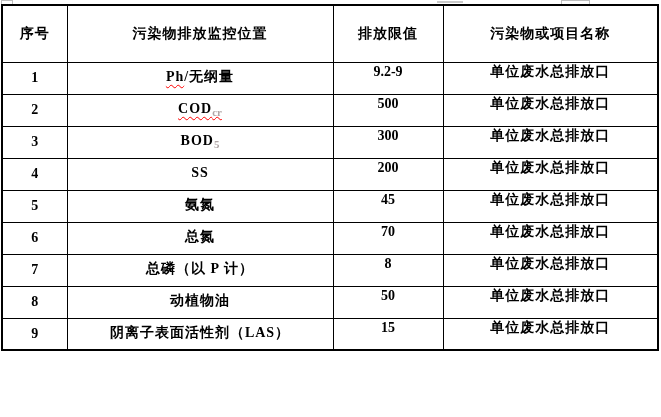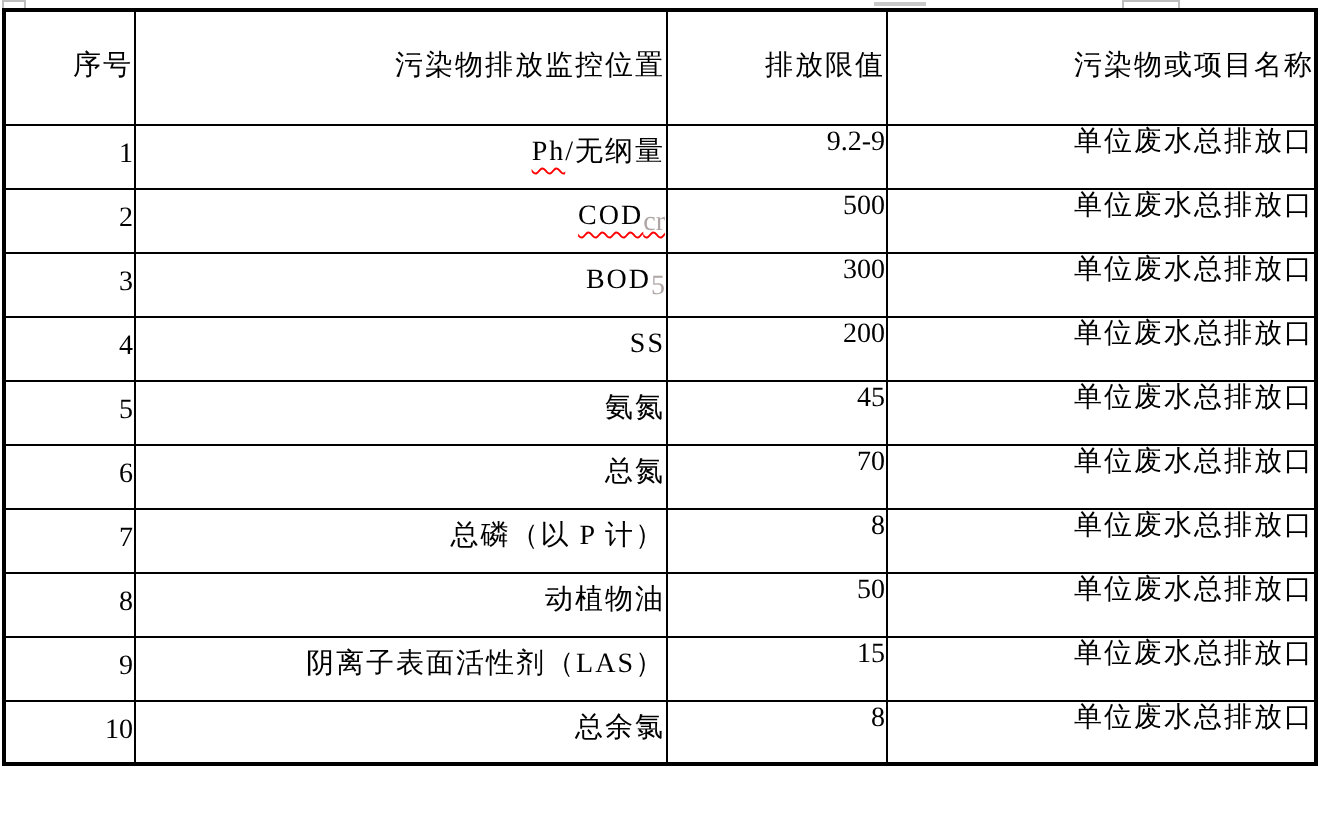--- a/index.html
+++ b/index.html
@@ -30,22 +30,22 @@
     left: 1px;
     top: 4px;
     width: 656px;
     border-collapse: collapse;
     table-layout: fixed;
     border: 2px solid #000000;
   }
   table.doc-table td, table.doc-table th {
     border: 1px solid #000000;
     padding: 0;
-    text-align: right;
-    font-weight: normal;
+    text-align: center;
+    font-weight: bold;
     font-size: 14px;
     line-height: 1.25;
     overflow: hidden;
     white-space: nowrap;
   }
   col.c-no   { width: 65px; }
   col.c-name { width: 266px; }
   col.c-lim  { width: 110px; }
   col.c-loc  { width: 215px; }
 
@@ -59,21 +59,21 @@
   td.cell-loc  { vertical-align: top; padding-top: 2px; letter-spacing: 1px; }
 
   .spell {
     text-decoration-line: underline;
     text-decoration-style: wavy;
     text-decoration-color: #ff0000;
     text-decoration-thickness: 1px;
     text-underline-offset: 3px;
   }
   .sub {
-    font-size: 14px;
+    font-size: 11px;
     color: #b0a6a6;
     vertical-align: -3px;
     letter-spacing: 0;
   }
 </style>
 </head>
 <body>
 
 <div class="page">
   <div class="artifact a1"></div>
@@ -151,22 +151,16 @@
       <td class="cell-loc">单位废水总排放口</td>
     </tr>
 
     <tr class="row">
       <td class="cell-no">9</td>
       <td class="cell-name"><span class="spell"><span></span><span class="sub"></span></span><span>阴离子表面活性剂（LAS）</span><span class="sub"></span></td>
       <td class="cell-lim">15</td>
       <td class="cell-loc">单位废水总排放口</td>
     </tr>
 
-    <tr class="row">
-      <td class="cell-no">10</td>
-      <td class="cell-name"><span class="spell"><span></span><span class="sub"></span></span><span>总余氯</span><span class="sub"></span></td>
-      <td class="cell-lim">8</td>
-      <td class="cell-loc">单位废水总排放口</td>
-    </tr>
 
   </tbody>
     </table>
 </div>
 
 </body></html>

